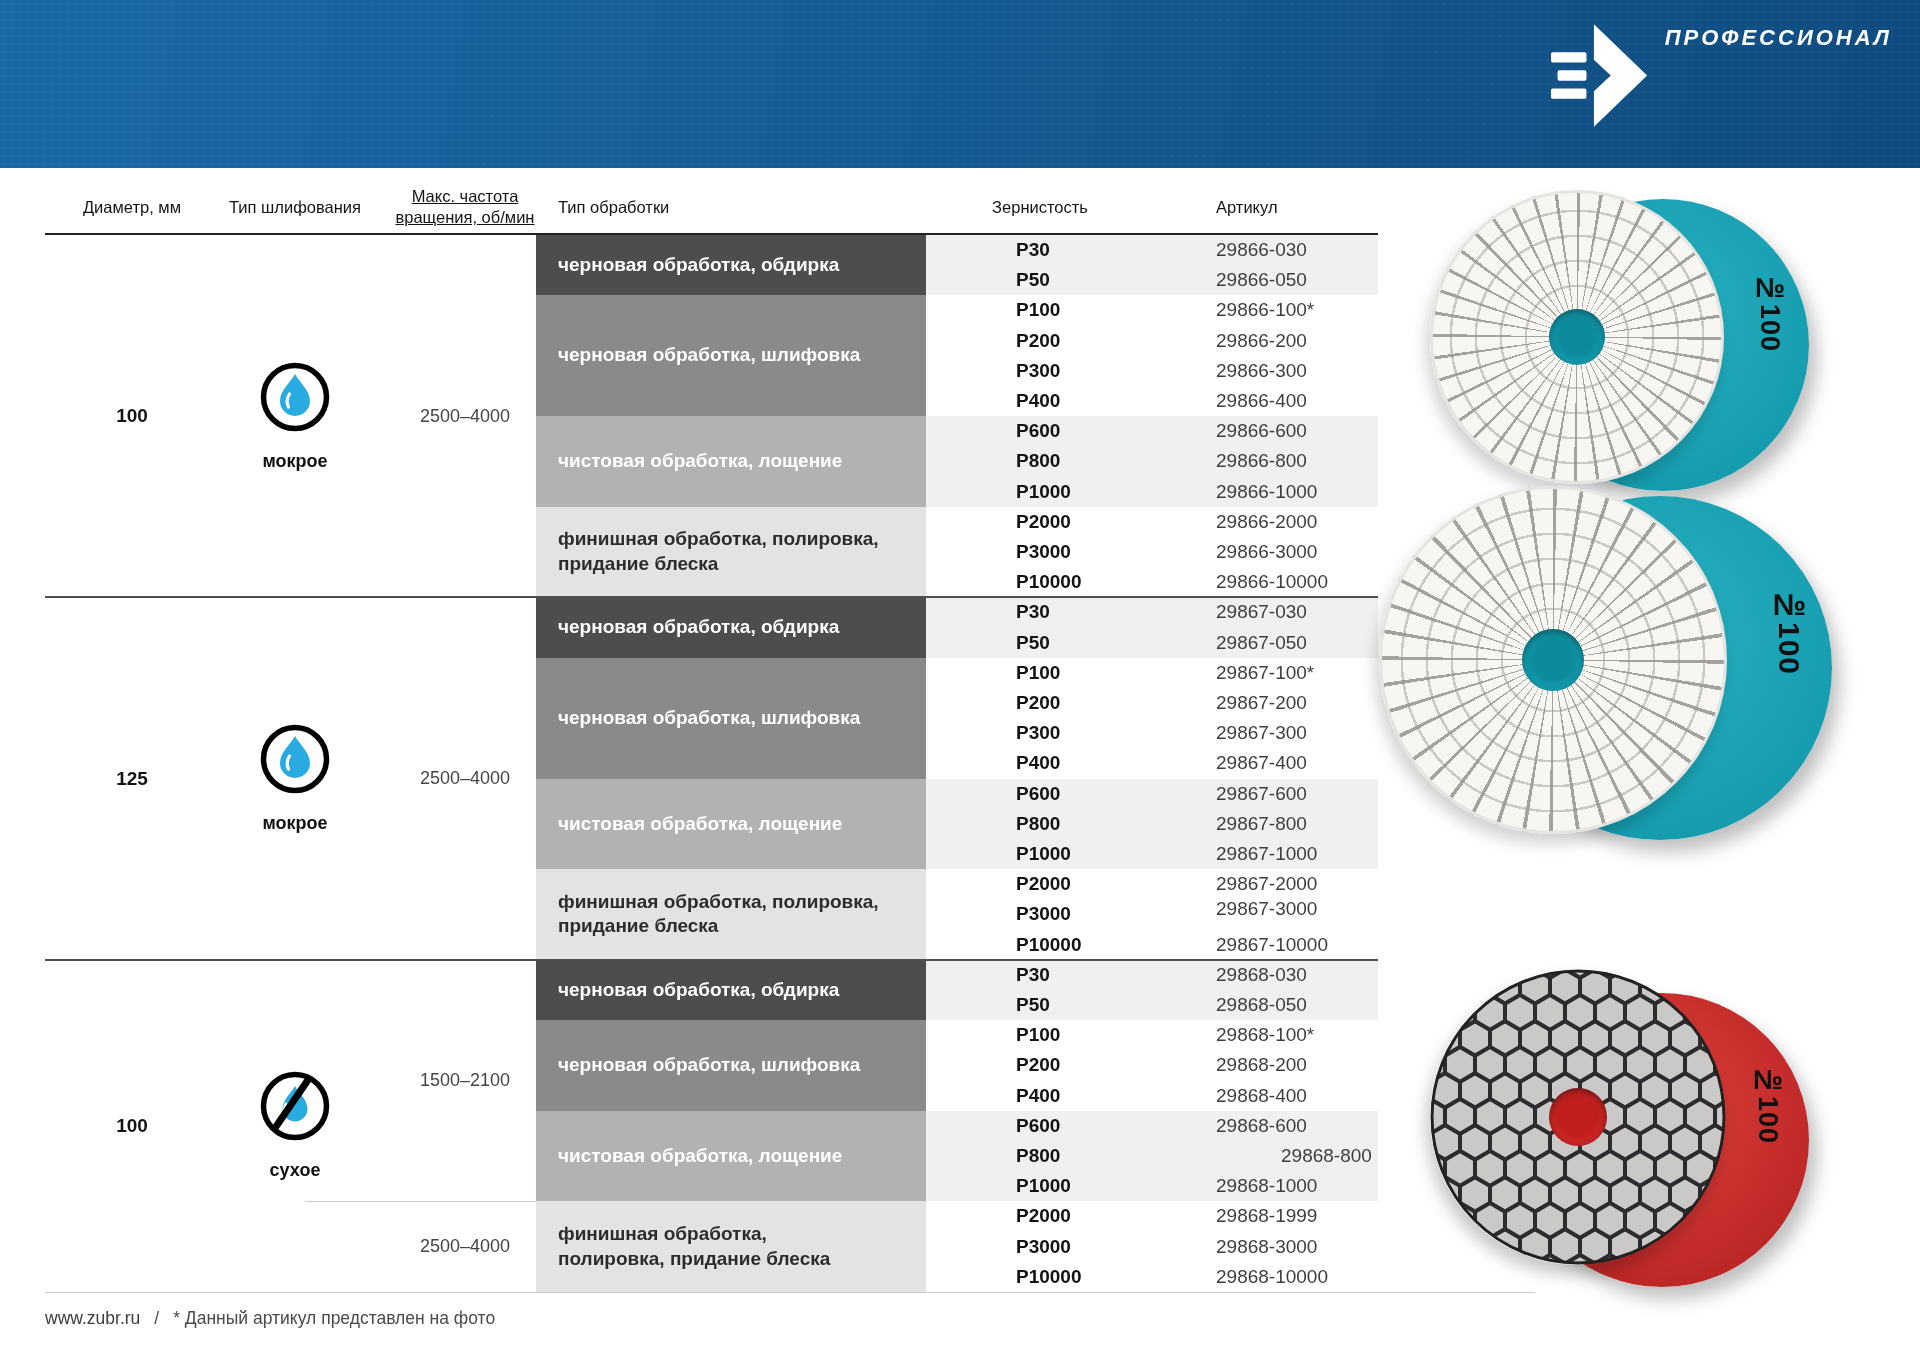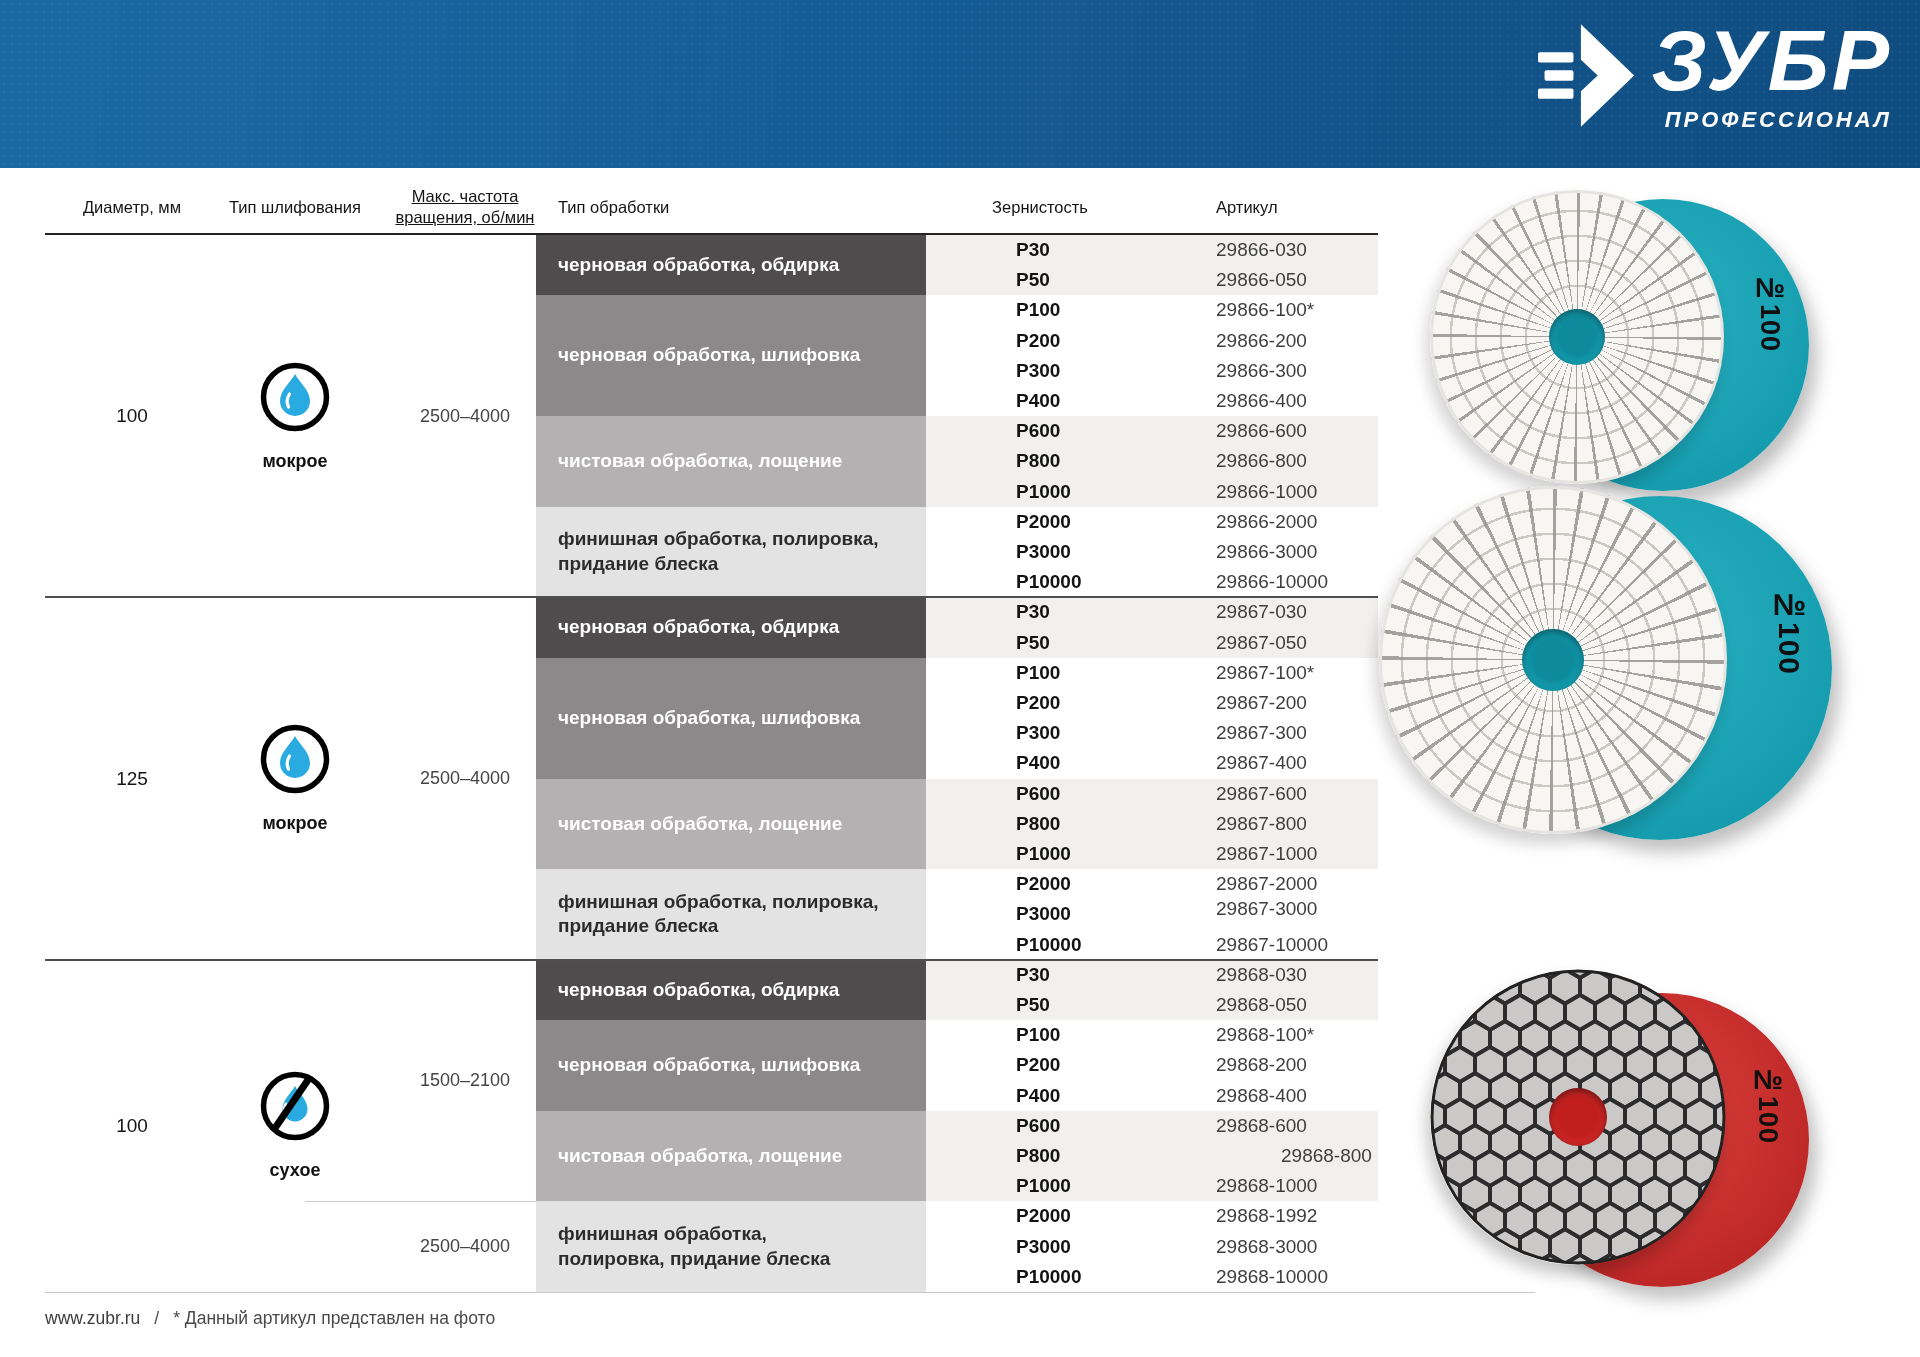--- a/index.html
+++ b/index.html
@@ -39,21 +39,21 @@
       padding-left:22px;padding-right:26px;}
   .pblock-label{font-size:19px;font-weight:700;line-height:1.3;white-space:pre-line;}
   .tone-dark{background:var(--t-dark,#4e4c4d);color:#fff;}
   .tone-medium{background:var(--t-med,#8b898a);color:#fff;}
   .tone-light{background:var(--t-light,#b3b1b2);color:#fff;}
   .tone-lighter{background:var(--t-lighter,#e4e3e3);color:#2c2c2c;}
 
   .grit-cell{position:absolute;display:flex;align-items:center;font-weight:700;font-size:19px;color:#131313;}
   .sku-cell{position:absolute;display:flex;align-items:center;font-size:19px;color:#3e3e3e;}
   .diam-cell{position:absolute;display:flex;align-items:center;justify-content:center;
-      font-weight:400;font-size:19px;color:#141414;}
+      font-weight:700;font-size:19px;color:#141414;}
   .grind-cell{position:absolute;display:flex;flex-direction:column;align-items:center;
       justify-content:center;gap:18px;}
   .grind-icon{width:72px;height:72px;}
   .grind-label{font-weight:700;font-size:18px;color:#111;}
   .freq-cell{position:absolute;display:flex;align-items:center;justify-content:center;
       font-size:18px;color:#454545;}
   .freq-divider{position:absolute;height:1px;background:#cccccc;}
   .group-divider{position:absolute;height:2px;background:#4f4f4f;}
 
   
@@ -87,21 +87,20 @@
       <svg viewBox="0 0 105 110" width="98" height="103">
         <g fill="#fff">
           <path d="M46,0 L103,55 L46,110 L46,72 L64,55 L46,38 Z"></path>
           <rect x="0" y="30" width="38" height="11" rx="2"></rect>
           <rect x="7" y="49.5" width="31" height="11" rx="2"></rect>
           <rect x="0" y="69" width="38" height="11" rx="2"></rect>
         </g>
       </svg>
     </span>
     <span class="logo-text">
-      <span class="logo-name">ЗУБР</span>
       <span class="logo-sub">ПРОФЕССИОНАЛ</span>
     </span>
   </div>
 
   <div class="table" id="spec-table">
     <div class="th th-diam">Диаметр, мм</div>
     <div class="th th-grind">Тип шлифования</div>
     <div class="th th-freq">Макс. частота
 вращения, об/мин</div>
     <div class="th th-proc">Тип обработки</div>
@@ -239,21 +238,21 @@
       <div class="grit-cell" style="left:971px;top:973px;width:150px;height:30.2px">P800</div>
       <div class="sku-cell" style="left:1236px;top:973px;width:162px;height:30.2px">29868-800</div>
       <div class="grit-cell" style="left:971px;top:1003.1999999999999px;width:150px;height:30.2px">P1000</div>
       <div class="sku-cell" style="left:1171px;top:1003.1999999999999px;width:162px;height:30.2px">29868-1000</div>
       <div class="band band-white" style="left:881px;top:1033.3999999999999px;width:452px;height:90.6px"></div>
       <div class="pblock tone-lighter" style="left:491px;top:1033.3999999999999px;width:390px;height:90.6px">
         <span class="pblock-label">финишная обработка,
 полировка, придание блеска</span>
       </div>
       <div class="grit-cell" style="left:971px;top:1033.3999999999999px;width:150px;height:30.2px">P2000</div>
-      <div class="sku-cell" style="left:1171px;top:1033.3999999999999px;width:162px;height:30.2px">29868-1992</div>
+      <div class="sku-cell" style="left:1171px;top:1033.3999999999999px;width:162px;height:30.2px">29868-1999</div>
       <div class="grit-cell" style="left:971px;top:1063.6px;width:150px;height:30.2px">P3000</div>
       <div class="sku-cell" style="left:1171px;top:1063.6px;width:162px;height:30.2px">29868-3000</div>
       <div class="grit-cell" style="left:971px;top:1093.8px;width:150px;height:30.2px">P10000</div>
       <div class="sku-cell" style="left:1171px;top:1093.8px;width:162px;height:30.2px">29868-10000</div>
       <div class="diam-cell" style="left:20px;top:791.8px;width:134px;height:332.1999999999998px">100</div>
       <div class="grind-cell" style="left:198px;top:791.8px;width:104px;height:332.1999999999998px">
         <div class="grind-icon"><svg viewBox="0 0 72 72" width="72" height="72">
             <circle cx="36" cy="36" r="31.5" fill="#fff" stroke="#000" stroke-width="5.5"></circle>
             <path d="M36 16 C39.8 23 48.5 30 48.5 39 A12.5 12.5 0 1 1 23.5 39 C23.5 30 32.2 23 36 16 Z" fill="#29abe2"></path>
             <path d="M27 34 C25 37.5 24.5 41.5 26 45" stroke="#fff" stroke-width="3" fill="none" stroke-linecap="round"></path>

